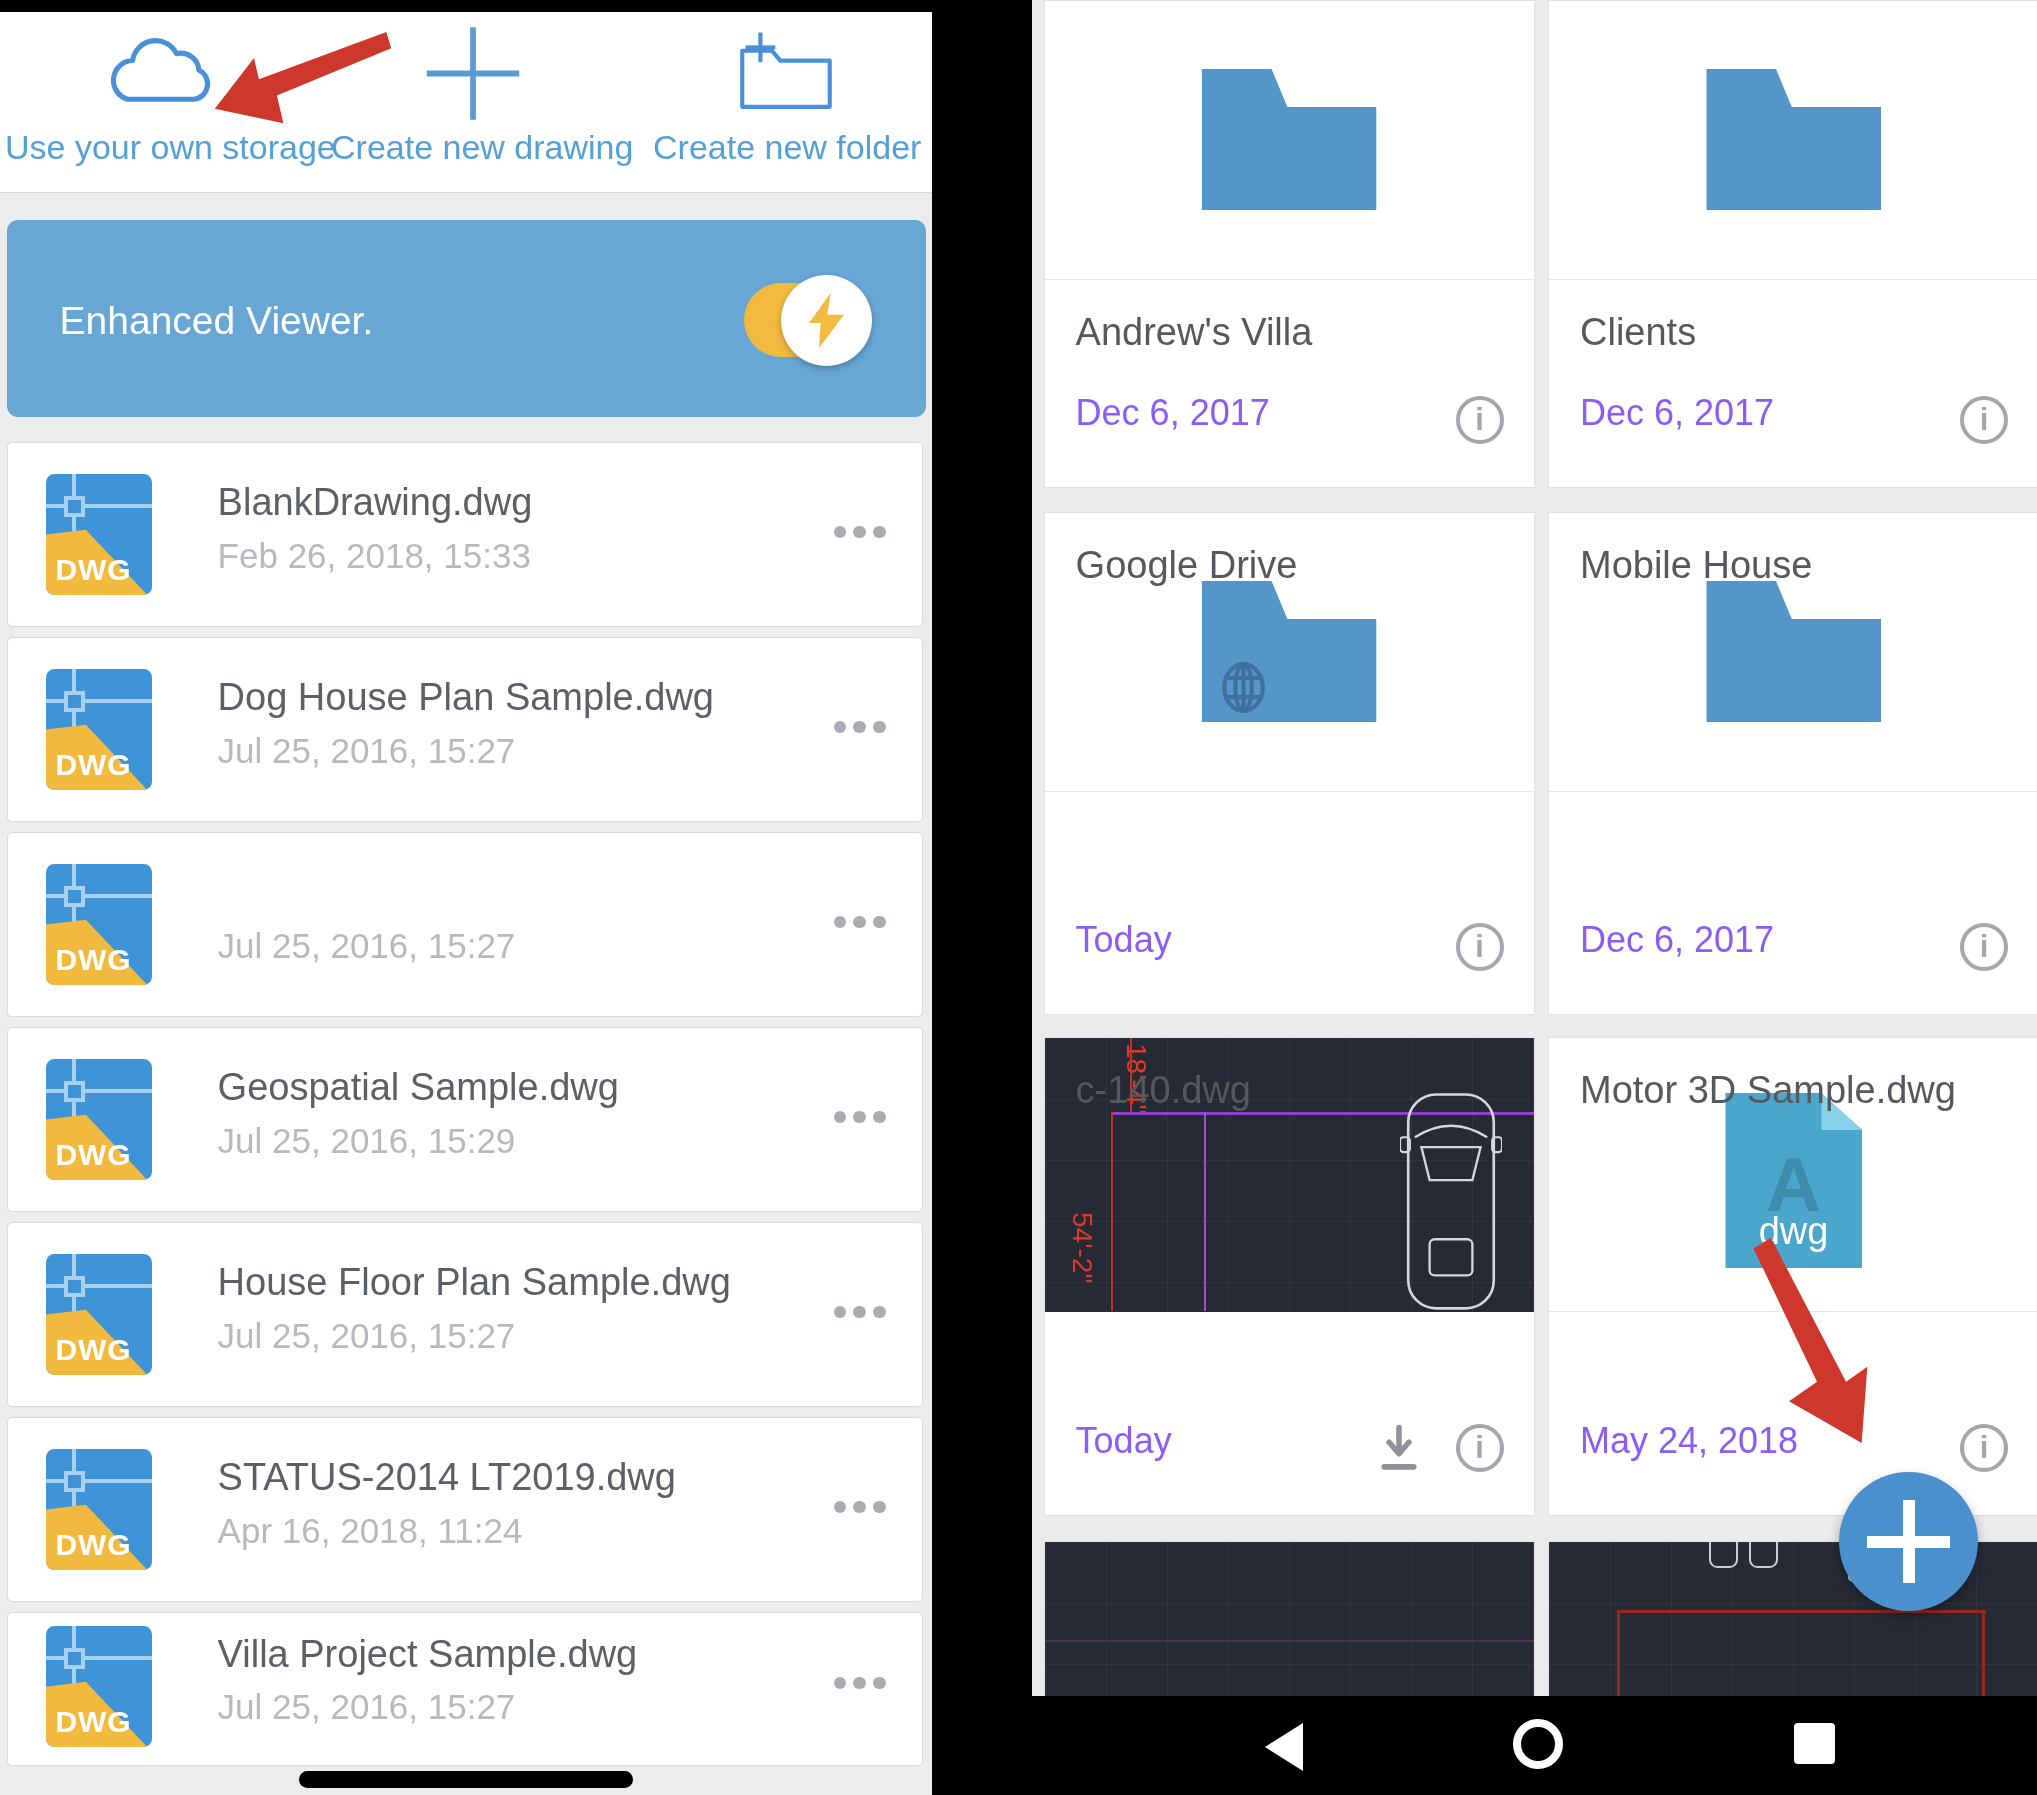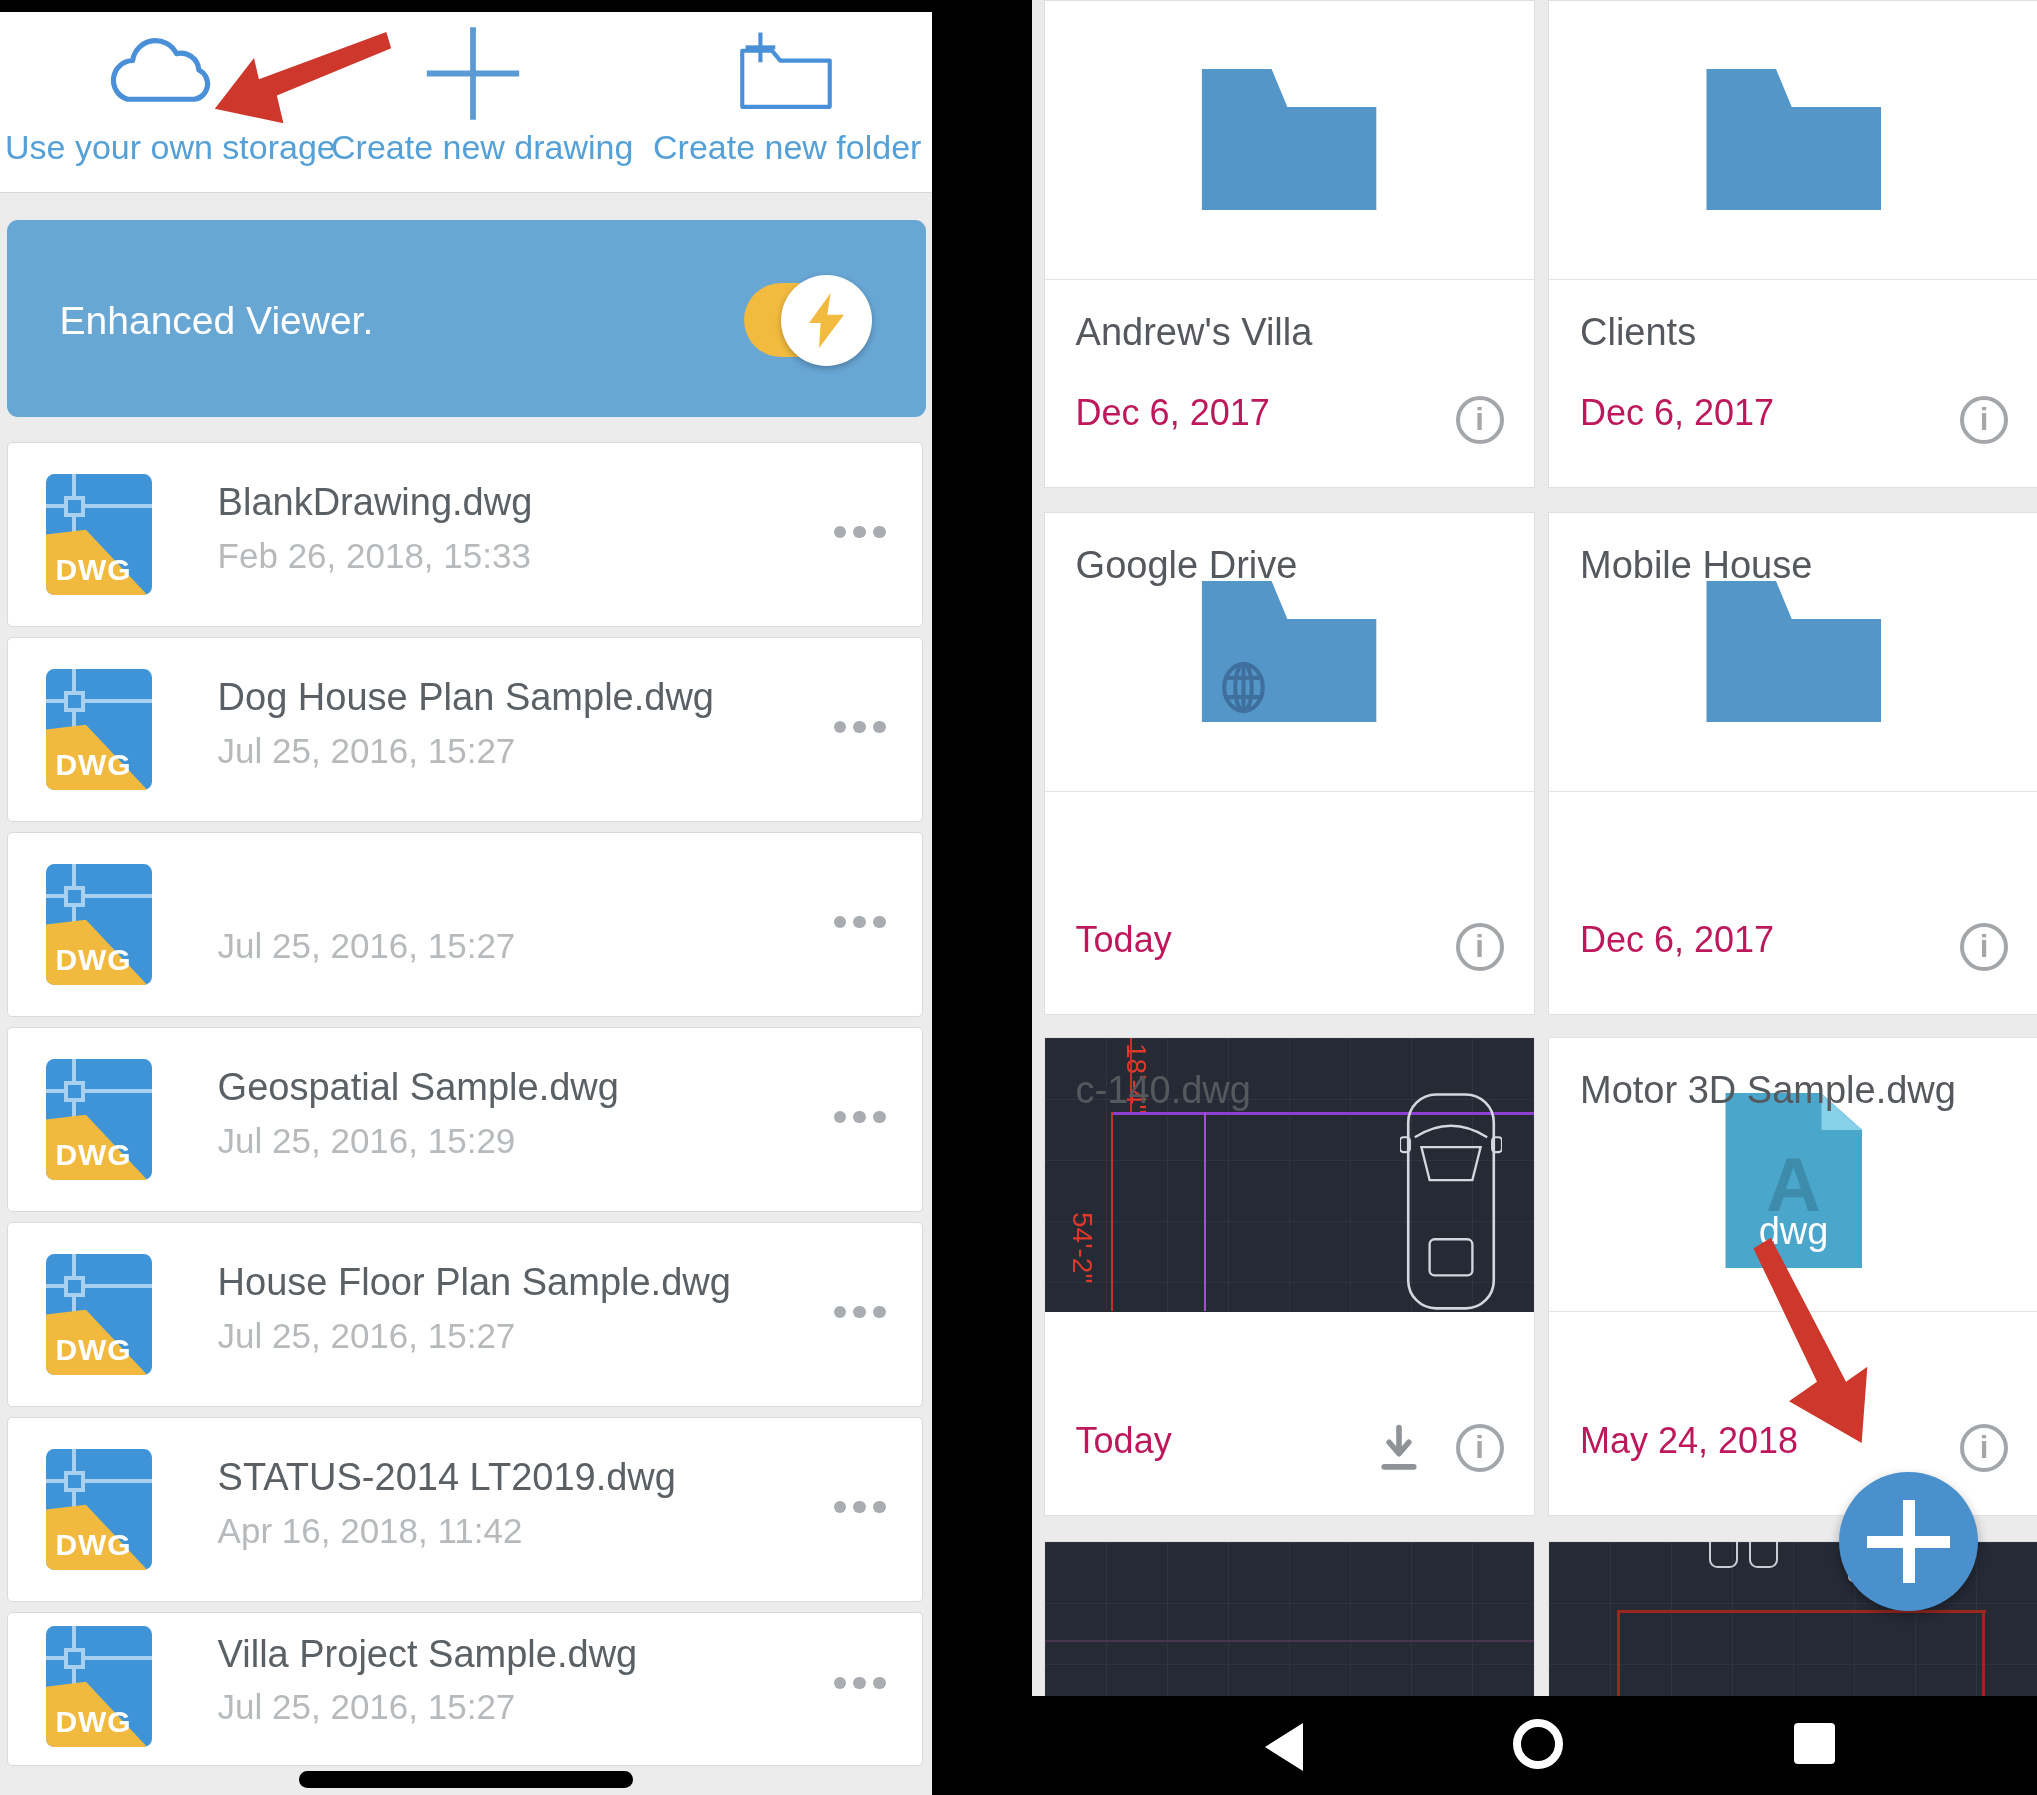--- a/index.html
+++ b/index.html
@@ -53,21 +53,21 @@
   
   .divider{position:absolute;left:932px;top:0;width:99px;height:1795px;background:#000;}
 
   
   .right-panel{position:absolute;left:1032px;top:0;width:1006px;height:1795px;background:#ebebeb;overflow:hidden;}
   .g-card{position:absolute;background:#fff;border:0.8px solid #e0e0e0;box-sizing:border-box;cursor:pointer;}
   .col1{left:11.6px;width:491px;}
   .col2{left:516px;width:491px;}
   .g-img{position:absolute;left:0;top:0;width:100%;border-bottom:0.8px solid #e4e4e4;box-sizing:border-box;background:#fff;}
   .g-cap-title{position:absolute;left:31px;top:31px;color:#55585c;font-size:38px;white-space:nowrap;}
-  .g-cap-date{position:absolute;left:31px;bottom:53px;color:#be185d;font-size:36px;white-space:nowrap;}
+  .g-cap-date{position:absolute;left:31px;bottom:53px;color:#8b5cf6;font-size:36px;white-space:nowrap;}
   .info-btn{position:absolute;right:30px;bottom:43px;width:48px;height:48px;border:4.1px solid #a4a7aa;
             border-radius:50%;box-sizing:border-box;color:#a4a7aa;font-size:31px;font-weight:bold;
             display:flex;align-items:center;justify-content:center;cursor:pointer;}
   .dl-btn{position:absolute;right:112px;bottom:43px;cursor:pointer;}
 
   .folder-glyph{position:absolute;left:50%;top:68px;transform:translateX(-50%);width:175px;height:141px;
                 background:#5596c8;
                 -webkit-clip-path:polygon(0 0,40% 0,49% 27%,100% 27%,100% 100%,0 100%);
                 clip-path:polygon(0 0,40% 0,49% 27%,100% 27%,100% 100%,0 100%);}
   .globe-svg{position:absolute;left:50%;top:68px;margin-left:-73px;margin-top:76px;}
@@ -239,21 +239,21 @@
 
     <div class="file-card" style="top:1405px;">
       <div class="dwg-icon">
         <div class="dwg-hline"></div>
           <div class="dwg-vline"></div>
           <div class="dwg-square"></div>
         <div class="dwg-yellow"></div>
         <span class="dwg-badge">DWG</span>
       </div>
       <span class="file-title">STATUS-2014 LT2019.dwg</span>
-      <span class="file-date">Apr 16, 2018, 11:42</span>
+      <span class="file-date">Apr 16, 2018, 11:24</span>
       <div class="dots">
           <i></i>
           <i></i>
           <i></i>
         </div>
     </div>
 
     <div class="file-card" style="top:1600px;height:154px;">
       <div class="dwg-icon" style="top:13.2px;">
         <div class="dwg-hline"></div>

